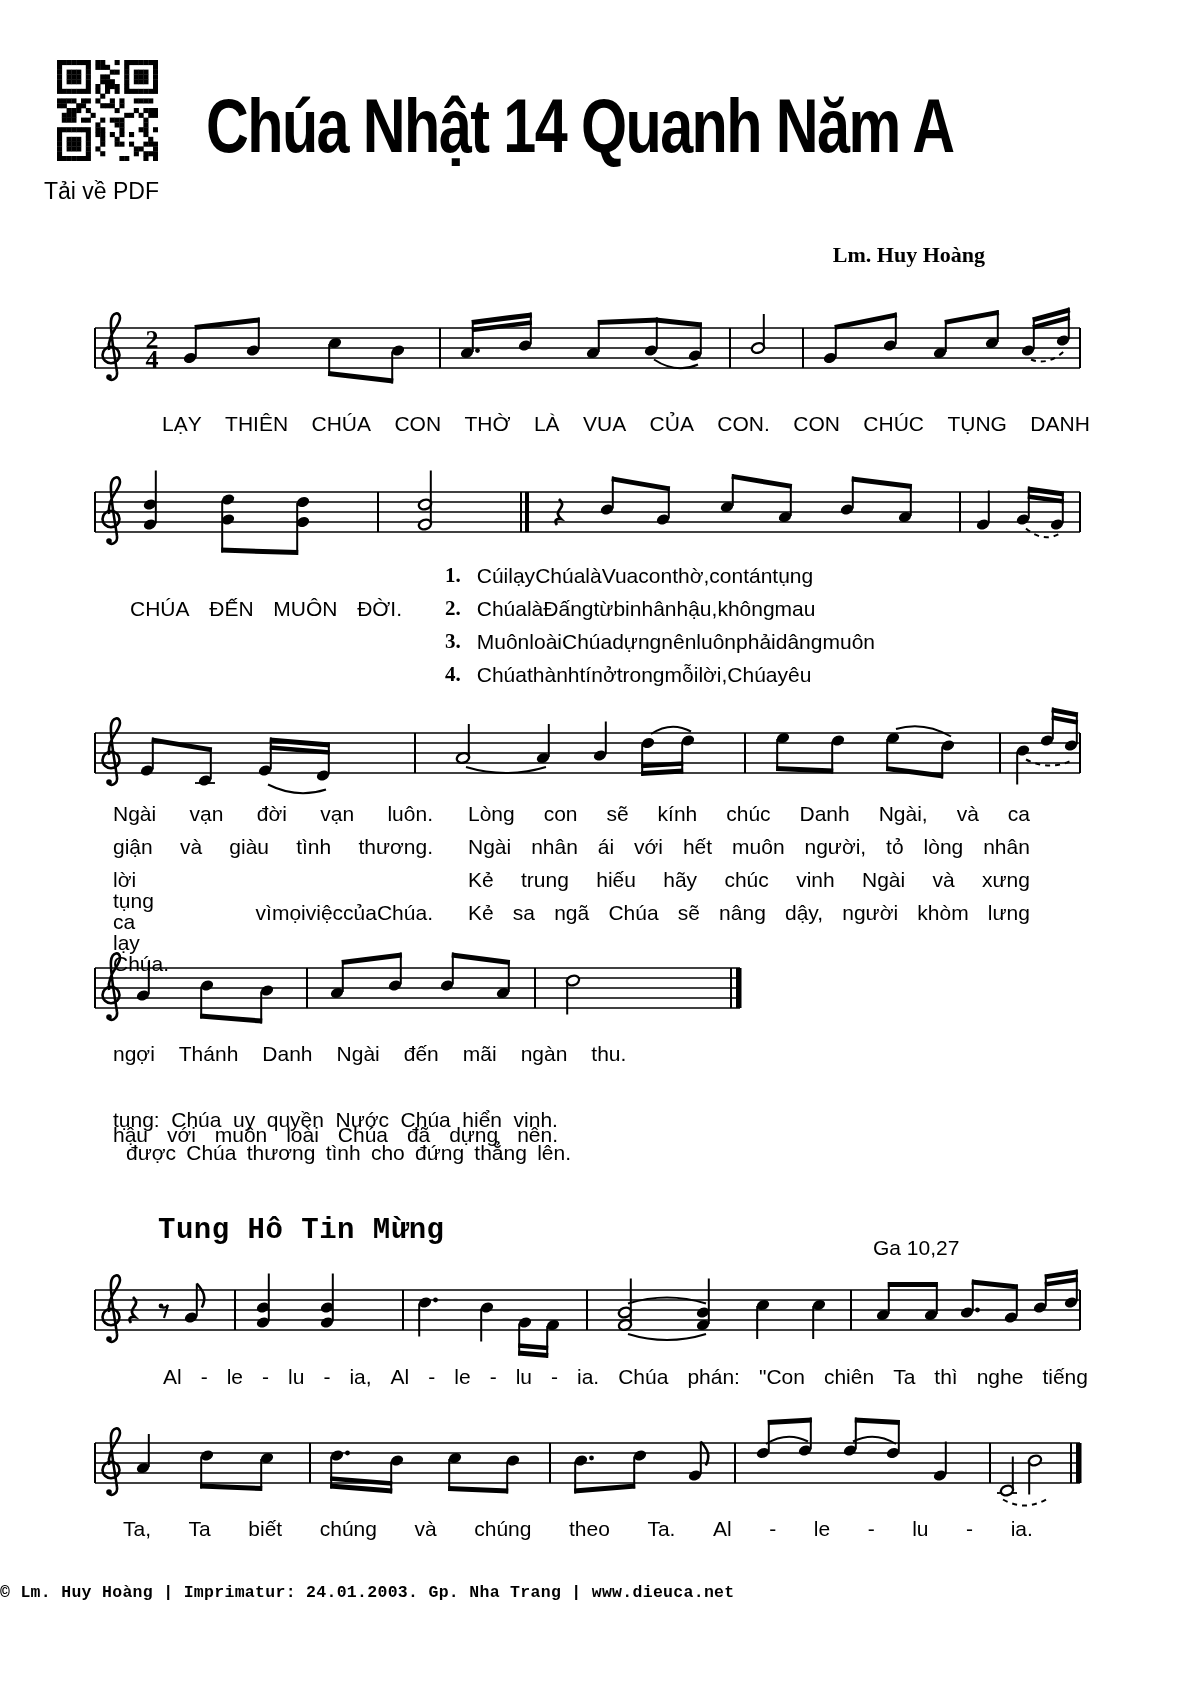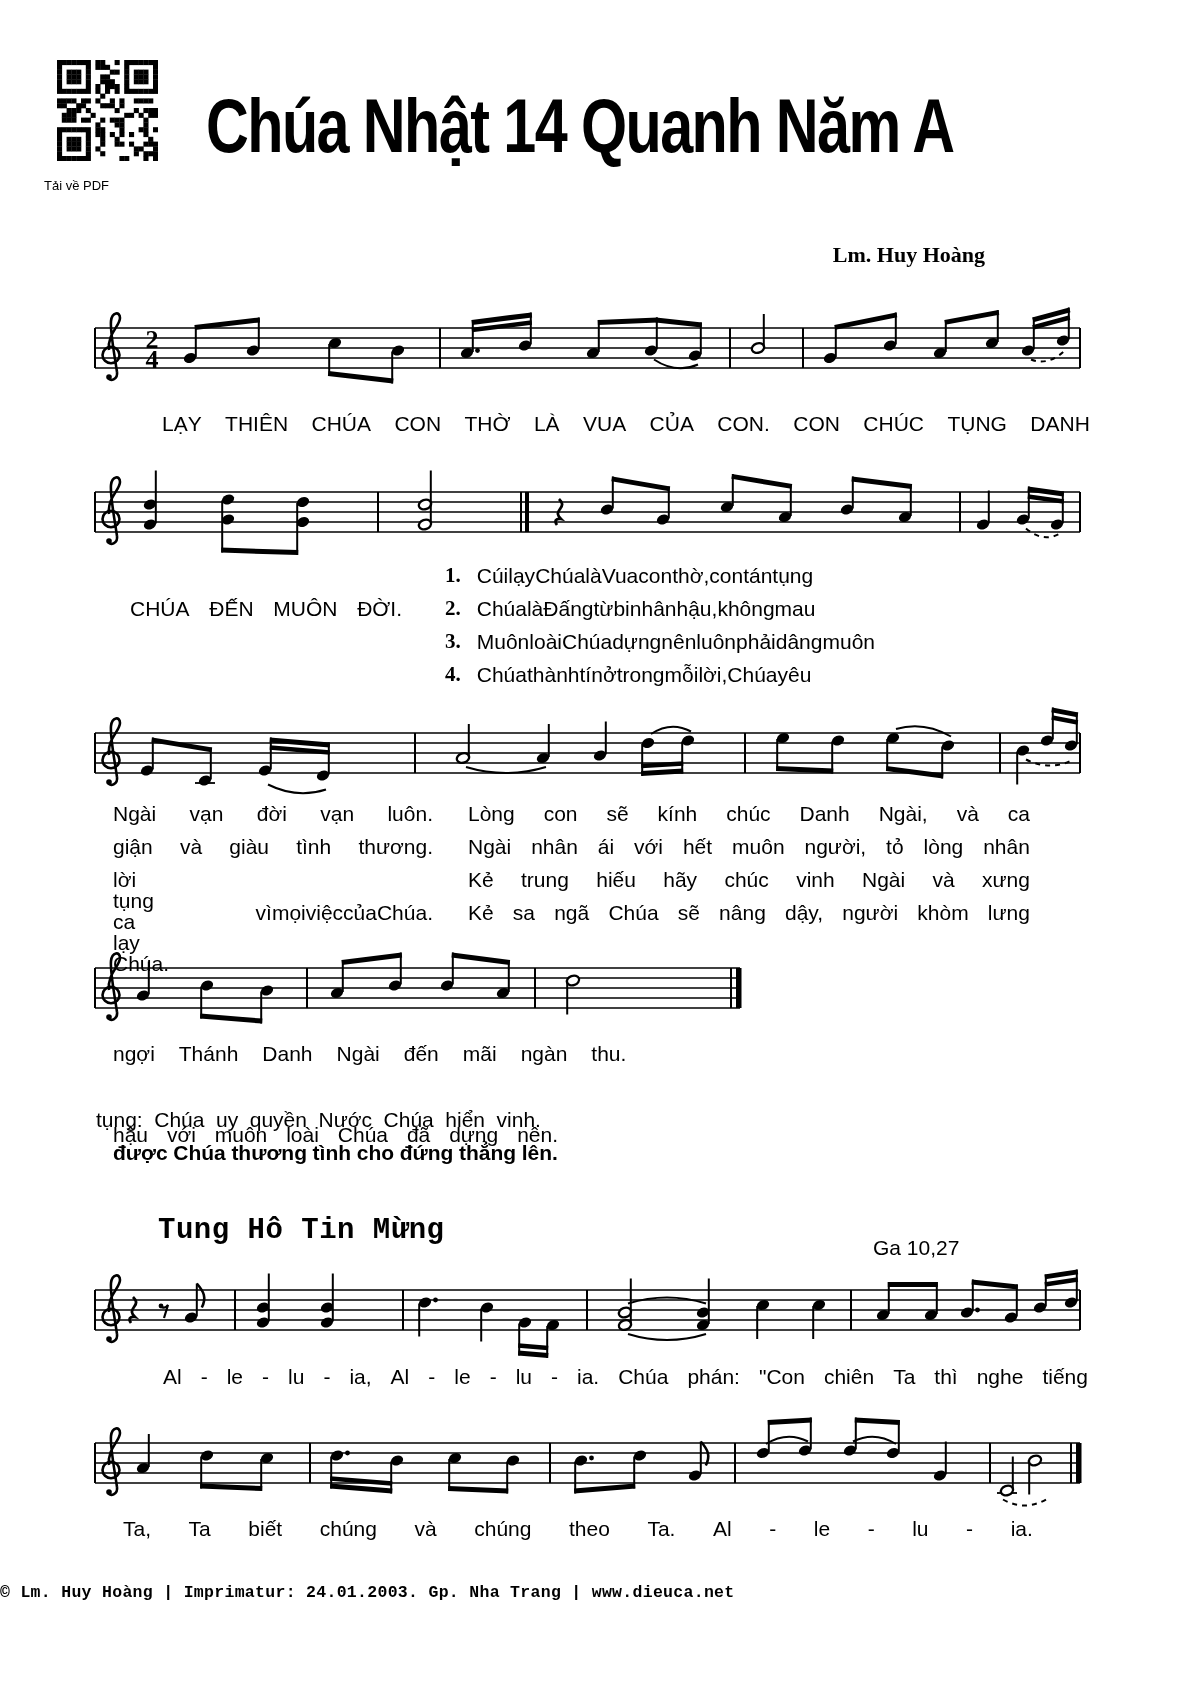--- a/index.html
+++ b/index.html
@@ -16,21 +16,21 @@
        white-space:nowrap;line-height:1;}
   .lyr span{display:inline-block;}
   .vnum{font-family:"Liberation Serif",serif;font-weight:bold;margin-right:16px;}
   .vwords{display:flex;justify-content:space-between;flex:1;}
   .heading{position:absolute;left:158px;top:1214px;font-family:Liberation Mono, monospace;
            font-weight:bold;font-size:29px;letter-spacing:.5px;}
   .gospelref{position:absolute;left:873px;top:1236px;font-size:21px;}
   .footer{position:absolute;left:0;right:0;top:1583px;text-align:left;
           font-family:Liberation Mono, monospace;font-weight:bold;font-size:16.5px;letter-spacing:.3px;}
   #qrbox{position:absolute;left:57px;top:60px;cursor:pointer;}
-  .qrcap{position:absolute;left:44px;top:178px;font-size:13px;cursor:pointer;}
+  .qrcap{position:absolute;left:44px;top:178px;font-size:23px;cursor:pointer;}
   svg{display:block;}
 </style>
 </head>
 <body>
 
 <div id="page">
 
   <div id="qrbox">
       <svg width="100.8" height="100.8">
         <rect x="0" y="0" width="5.1" height="5.1" fill="#000"></rect>
@@ -752,31 +752,31 @@
       <div class="lyr" style="left: 113px; top: 1124px; width: 445px;">
         <span>hậu</span>
         <span>với</span>
         <span>muôn</span>
         <span>loài</span>
         <span>Chúa</span>
         <span>đã</span>
         <span>dựng</span>
         <span>nên.</span>
       </div>
-      <div class="lyr" style="left: 96px; top: 1109px; width: 445px;">
+      <div class="lyr" style="left: 113px; top: 1109px; width: 445px;">
         <span>tụng:</span>
         <span>Chúa</span>
         <span>uy</span>
         <span>quyền</span>
         <span>Nước</span>
         <span>Chúa</span>
         <span>hiển</span>
         <span>vinh.</span>
       </div>
-      <div class="lyr" style="left: 113px; top: 1142px; width: 445px; font-weight: bold;">
+      <div class="lyr" style="left: 126px; top: 1142px; width: 445px;">
         <span>được</span>
         <span>Chúa</span>
         <span>thương</span>
         <span>tình</span>
         <span>cho</span>
         <span>đứng</span>
         <span>thẳng</span>
         <span>lên.</span>
       </div>
     </div>

